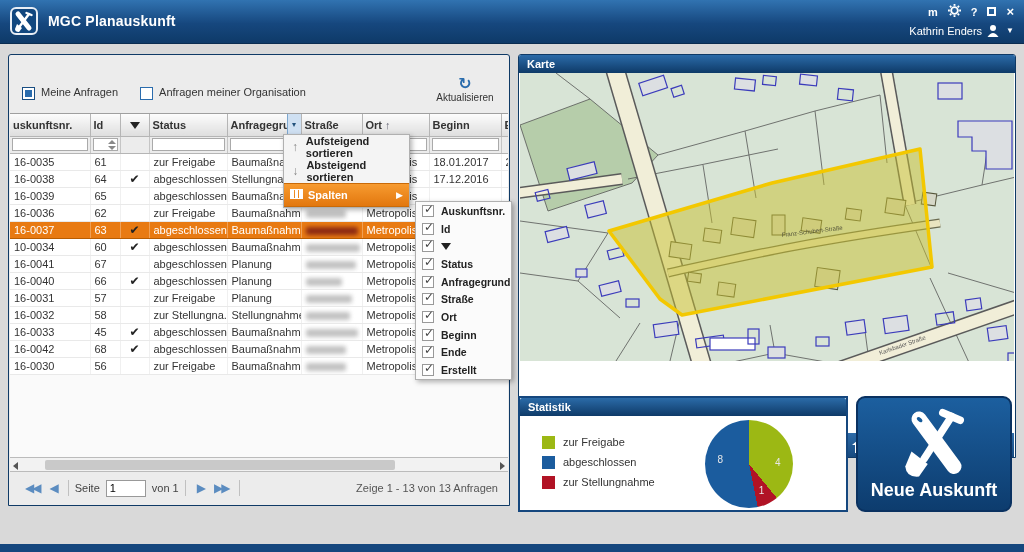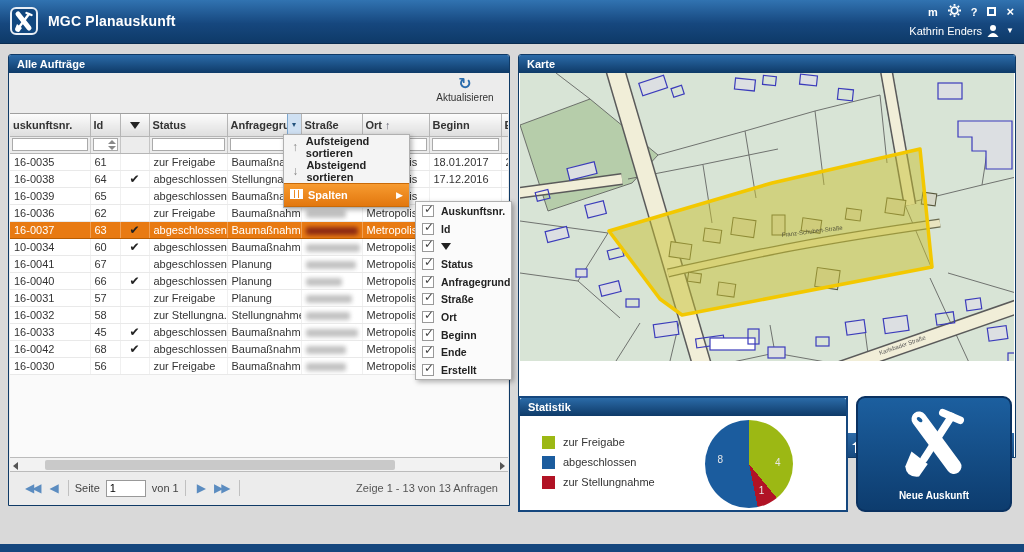--- a/index.html
+++ b/index.html
@@ -94,21 +94,21 @@
   #statpanel .panel-hd { margin:-0px; }
   .legend { position:absolute; left:22px; top:34px; font-size:11px; color:#333; }
   .lg-row { display:flex; align-items:center; height:20px; }
   .lg-sw { width:13px; height:13px; margin-right:8px; display:inline-block; }
   .pie { position:absolute; left:185px; top:22px; width:88px; height:88px; border-radius:50%; }
   .pie span { position:absolute; color:#e8e8e8; font-size:10px; transform:translate(-50%,-50%); }
 
   
   #newbtn { position:absolute; left:856px; top:396px; width:156px; height:116px; border-radius:9px;
     background:linear-gradient(#1c5f9f,#0d3c6e); border:2px solid #0a3160; cursor:pointer; text-align:center; }
-  #newbtn .lbl { position:absolute; bottom:9px; width:100%; color:#fff; font-size:10px; font-weight:bold; }
+  #newbtn .lbl { position:absolute; bottom:9px; width:100%; color:#fff; font-size:18px; font-weight:bold; }
 
   .footer { position:absolute; left:0; bottom:0; width:1024px; height:8px; background:#15477e; } 
 </style>
 </head>
 <body>
 
 <div class="topbar">
   <div class="logo-box">
     <svg width="24" height="24" viewBox="0 0 24 24">
       <g stroke="#fff" stroke-linecap="round">
@@ -146,22 +146,25 @@
     <span>Kathrin Enders</span>
     <svg width="14" height="13" viewBox="0 0 14 13">
       <circle cx="6" cy="4" r="3" fill="#fff"></circle>
         <path d="M0.5,13 q5.5,-8 11,0 z" fill="#fff"></path>
     </svg>
     <span class="caret">▼</span>
   </div>
 </div>
 
 <div class="panel" id="orders">
-  <div class="panel-hd">Alle Aufträge</div>
   <div class="tb-toolbar">
+    <div class="cb-row">
+      <label><span class="cb on"></span><span>Meine Anfragen</span></label>
+      <label><span class="cb off"></span><span>Anfragen meiner Organisation</span></label>
+    </div>
     <div class="refresh">
       <span class="ric">↻</span>
       <span>Aktualisieren</span>
     </div>
   </div>
 
   <div class="tablewrap">
     <table class="grid">
       <colgroup>
           <col class="c-nr">

